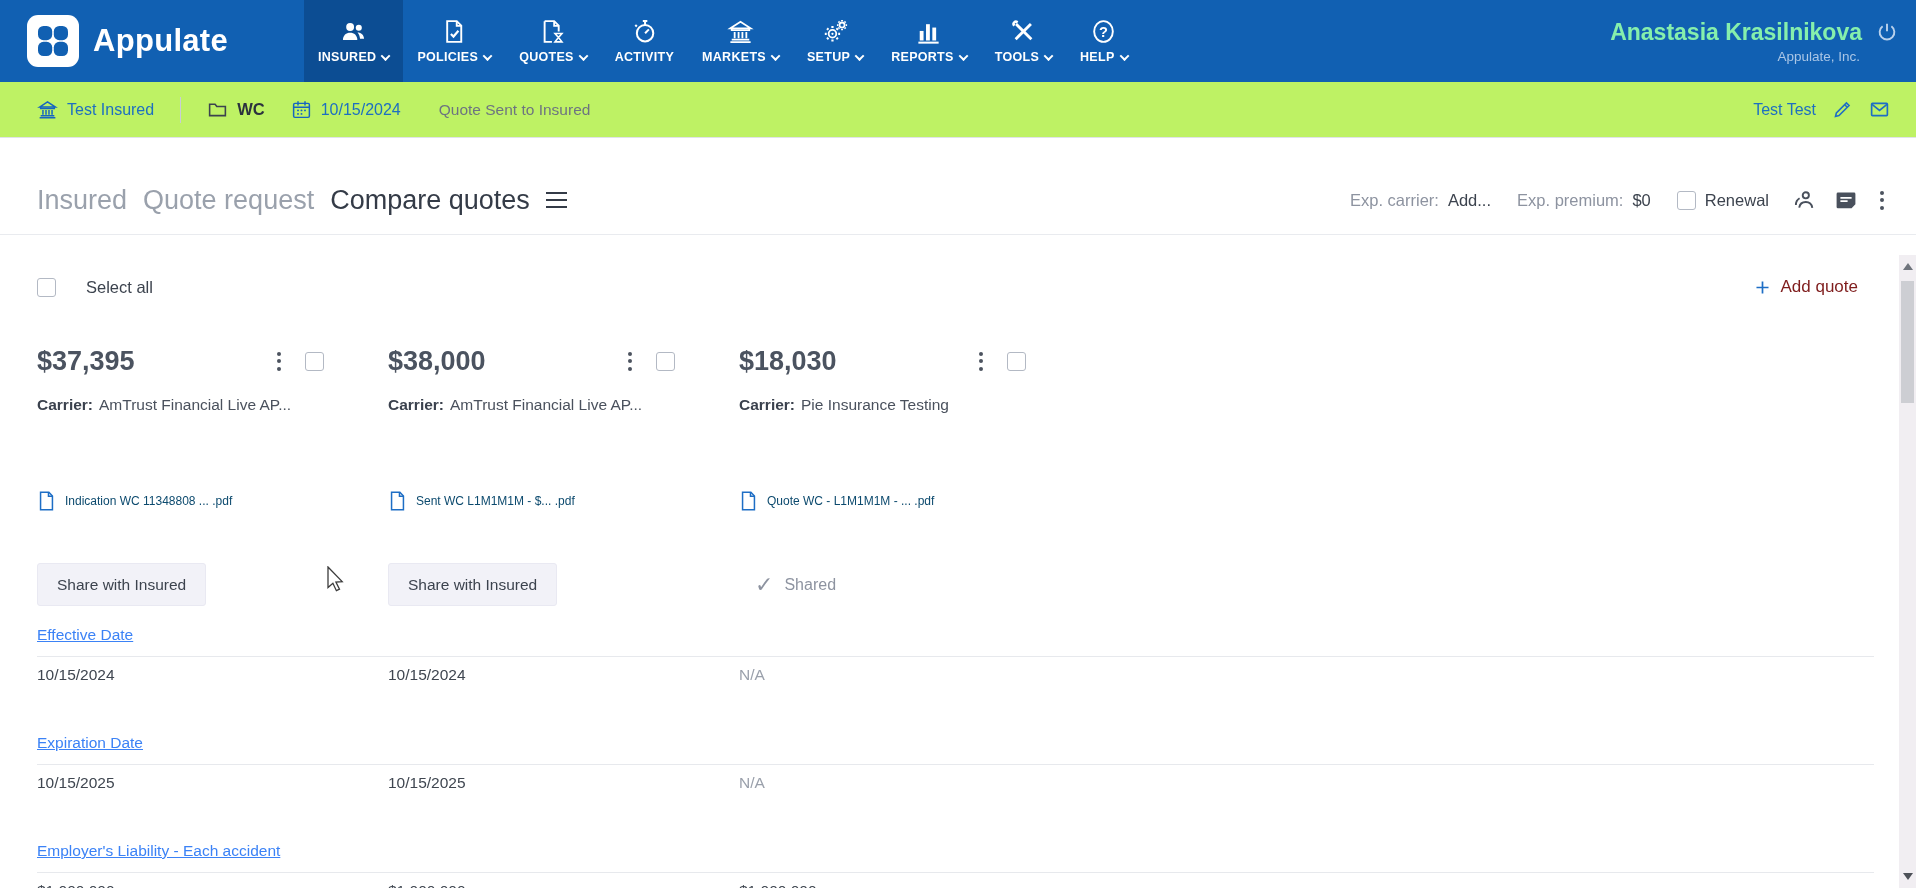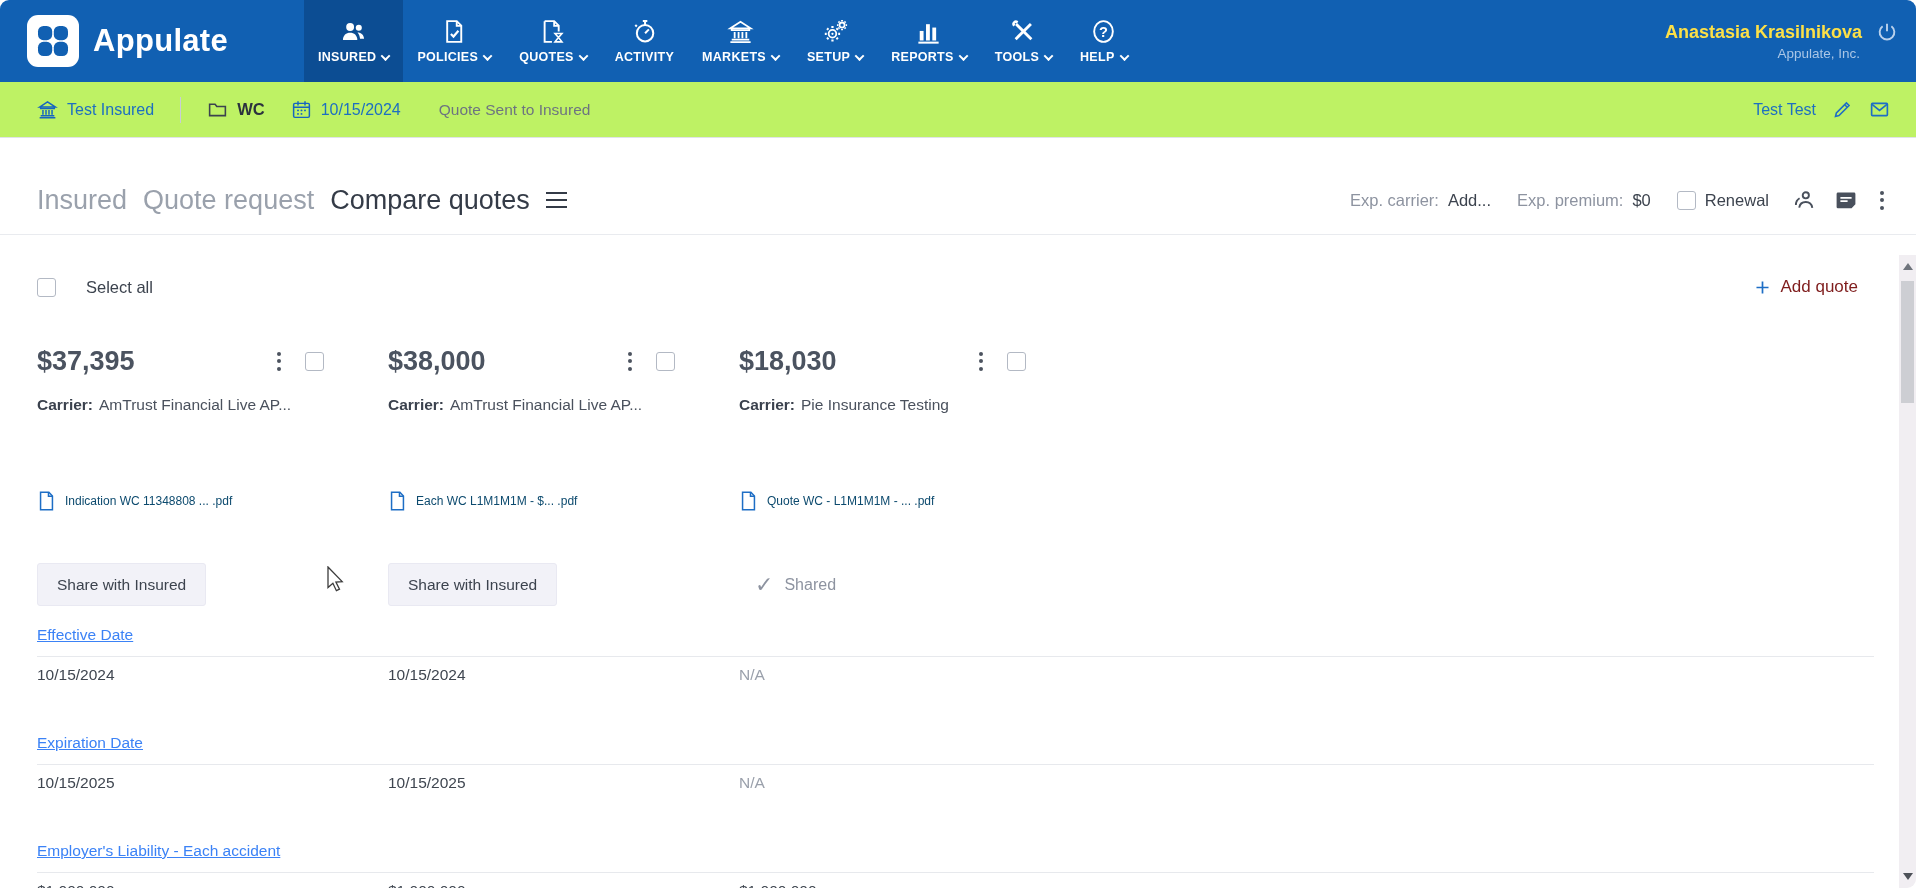--- a/index.html
+++ b/index.html
@@ -1,18 +1,18 @@
 <!DOCTYPE html>
 <html><head>
 <meta charset="utf-8">
 <style>
   * { margin:0; padding:0; box-sizing:border-box; }
   html,body { width:1916px; height:888px; overflow:hidden; background:#fff;
     font-family:"Liberation Sans", sans-serif; color:#3c434e; }
-  .stage { position:relative; width:1916px; height:888px; overflow:hidden;border-radius:9px; }
+  .stage { position:relative; width:1916px; height:888px; overflow:hidden; }
 
   
   .navbar { position:absolute; top:0; left:0; width:100%; height:82px;
     background:#1160b2; display:flex; align-items:center; }
   .brand { display:flex; align-items:center; gap:14px; padding-left:27px; cursor:pointer; }
   .brand-mark { width:52px; height:52px; background:#fff; border-radius:11px;
     display:flex; align-items:center; justify-content:center; }
   .brand-mark svg { width:36px; height:36px; }
   .brand-name { color:#fff; font-size:31px; font-weight:700; letter-spacing:.3px; }
   .nav-menu { display:flex; margin-left:76px; height:82px; }
@@ -20,21 +20,21 @@
     align-items:center; justify-content:center; gap:5px; cursor:pointer; }
   .nav-item.active { background:#0c4d93; }
   .nav-item svg { width:27px; height:27px; }
   .nav-label { color:#fff; font-size:12.5px; font-weight:600; letter-spacing:.3px;
     display:flex; align-items:center; gap:6px; }
   .chev { width:7px; height:7px; border-right:2px solid #fff; border-bottom:2px solid #fff;
     transform:rotate(45deg) translate(-1px,-1px); display:inline-block; }
   .user-block { margin-left:auto; padding-right:18px; display:flex; flex-direction:column;
     align-items:flex-end; gap:3px; }
   .user-row { display:flex; align-items:center; gap:14px; }
-  .user-name { color:#fde047; font-size:18px; font-weight:700; cursor:pointer; }
+  .user-name { color:#86efac; font-size:23px; font-weight:700; cursor:pointer; }
   .user-company { color:#aac6e6; font-size:13.5px; padding-right:38px; }
   .power svg { width:22px; height:22px; display:block; cursor:pointer; }
 
   
   .context-bar { position:absolute; top:82px; left:0; width:100%; height:56px;
     background:#bef264; border-bottom:1px solid #e0e3e8; display:flex;
     align-items:center; padding:0 26px 0 37px; }
   .ctx-left { display:flex; align-items:center; gap:26px; }
   .ctx-link { color:#1d6fc1; font-size:16px; cursor:pointer; display:flex; align-items:center; gap:9px; }
   .ctx-divider { width:1px; height:26px; background:#c9cdd5; }
@@ -432,21 +432,21 @@
         </span>
       <span class="file-link">Indication WC 11348808 ... .pdf</span>
     </div>
     <div class="file-cell">
       <span class="file-icon">
           <svg viewBox="0 0 24 26" fill="none" stroke="#1e6ec5" stroke-width="1.9">
             <path d="M4.5 2h10.5l4.5 4.7V24H4.5z"></path>
             <path d="M14.5 2v5h5"></path>
           </svg>
         </span>
-      <span class="file-link">Each WC L1M1M1M - $... .pdf</span>
+      <span class="file-link">Sent WC L1M1M1M - $... .pdf</span>
     </div>
     <div class="file-cell">
       <span class="file-icon">
           <svg viewBox="0 0 24 26" fill="none" stroke="#1e6ec5" stroke-width="1.9">
             <path d="M4.5 2h10.5l4.5 4.7V24H4.5z"></path>
             <path d="M14.5 2v5h5"></path>
           </svg>
         </span>
       <span class="file-link">Quote WC - L1M1M1M - ... .pdf</span>
     </div>

